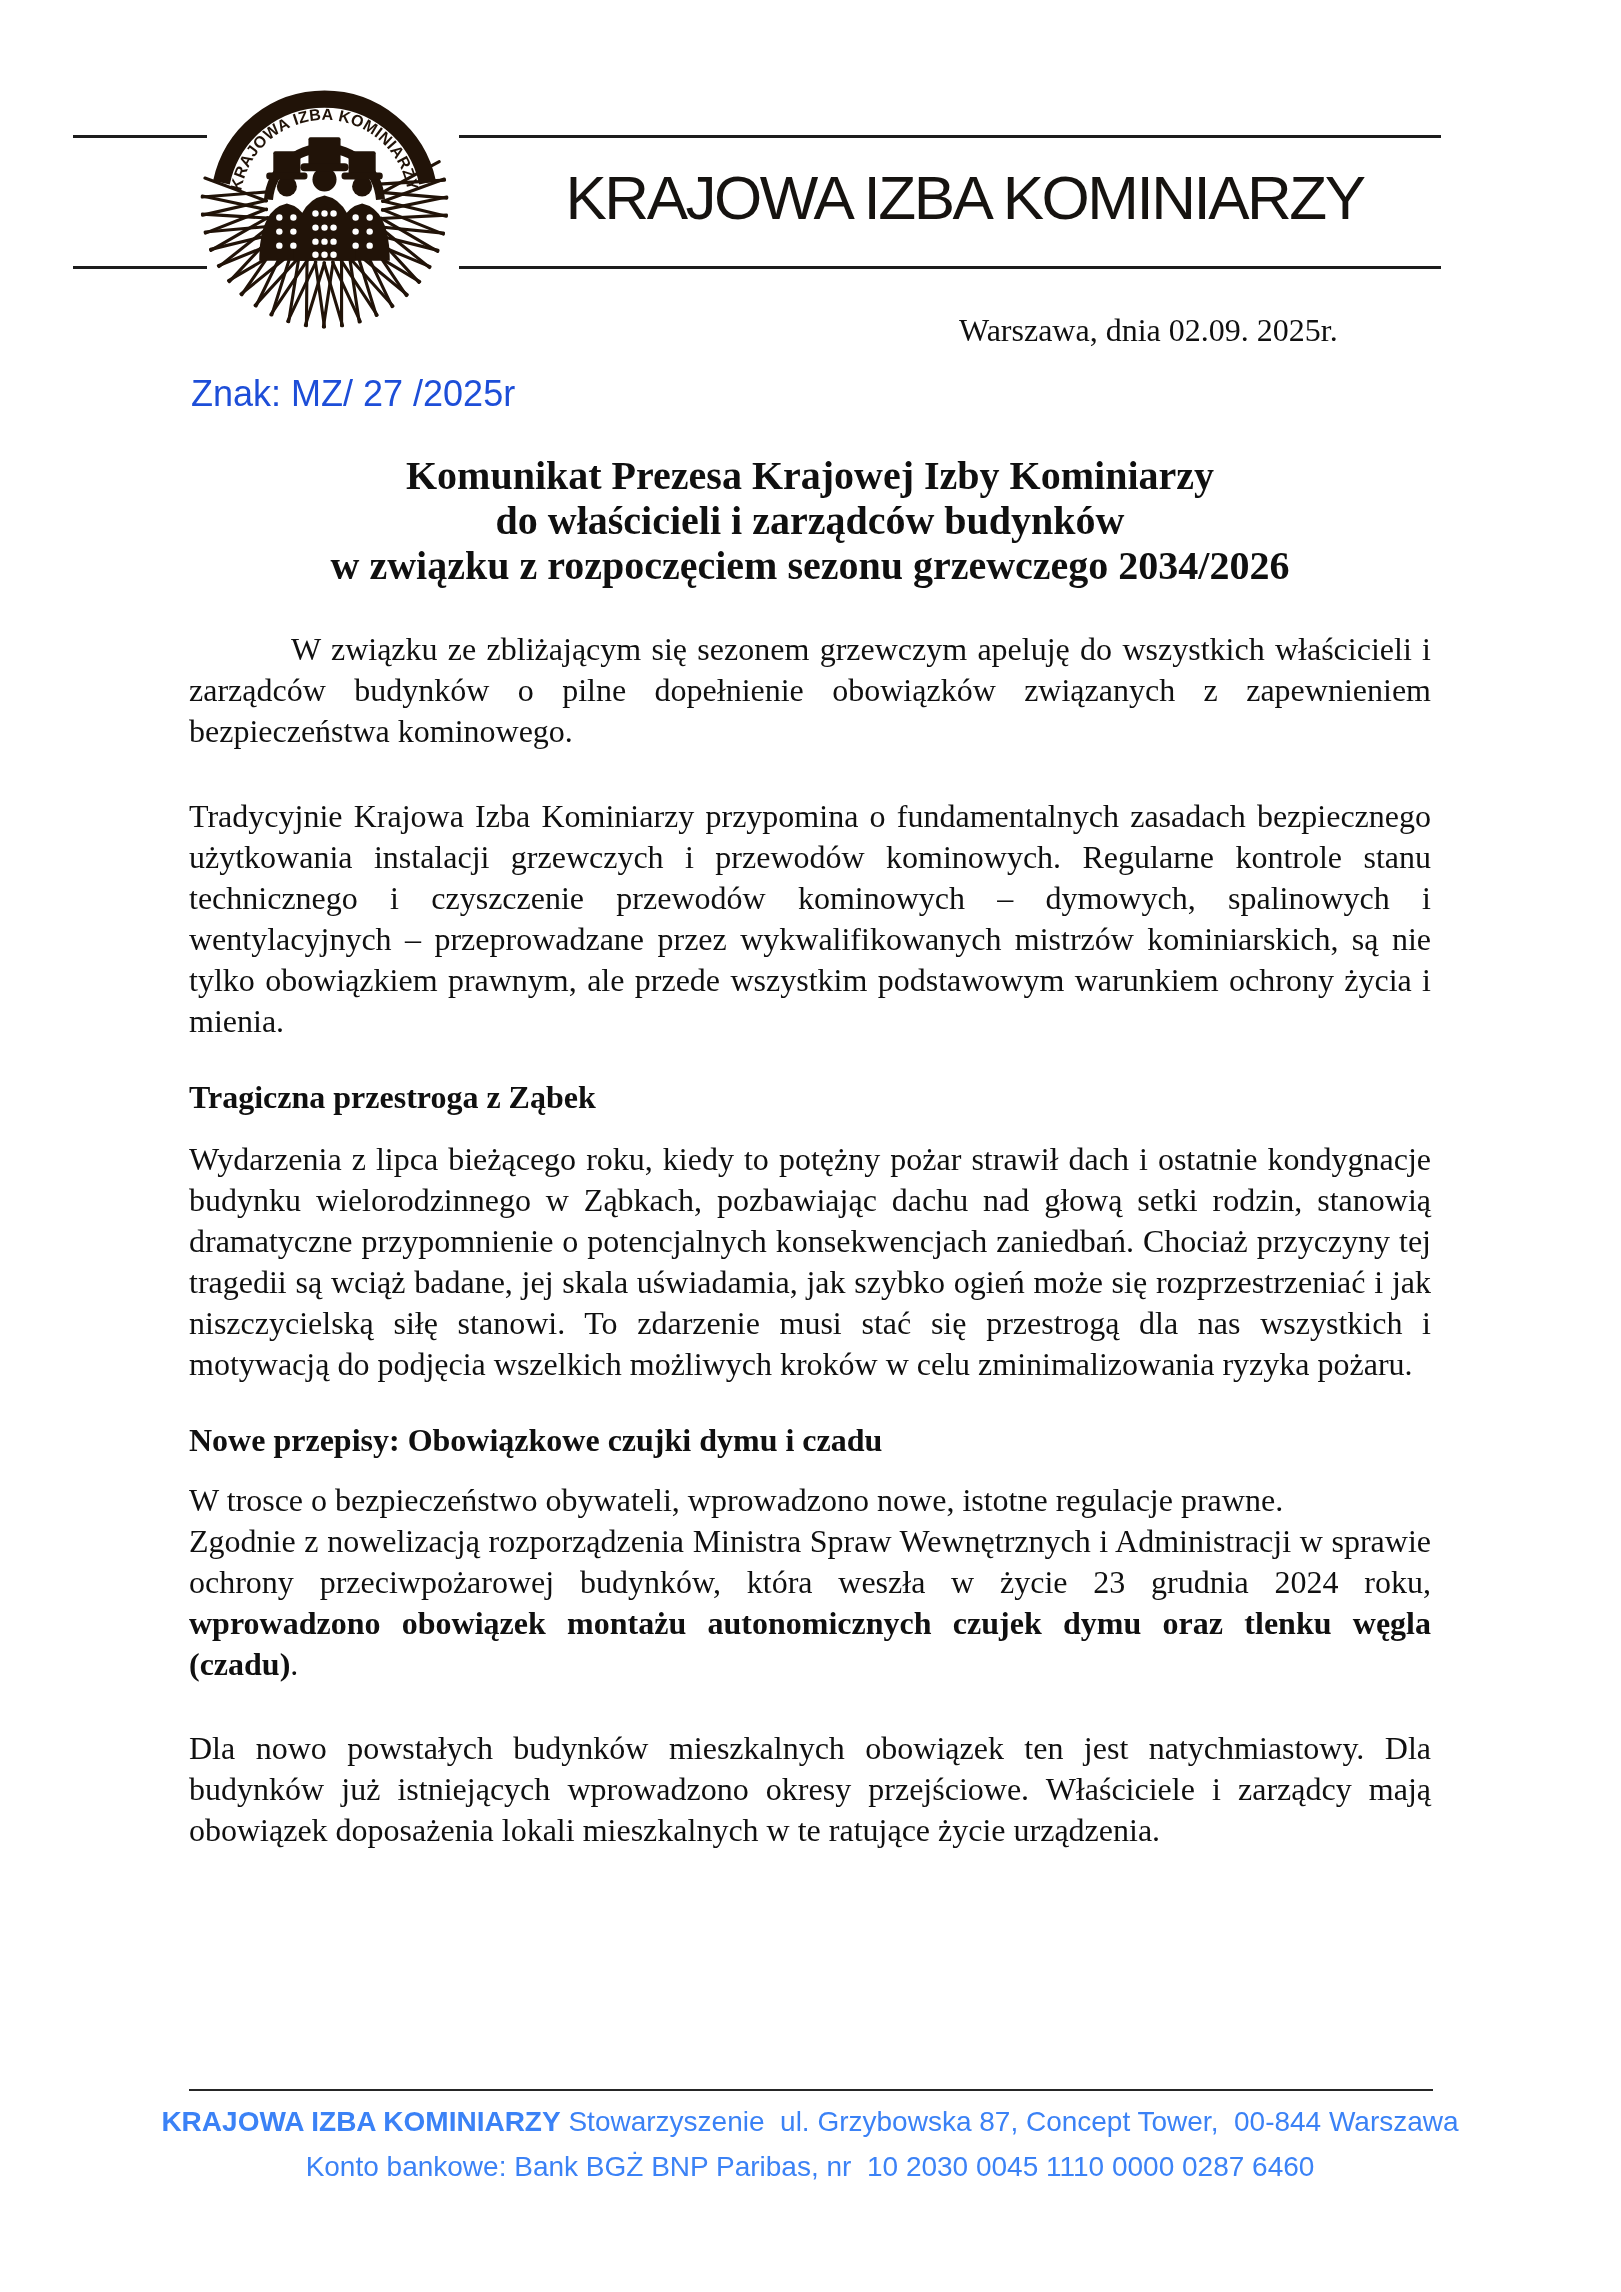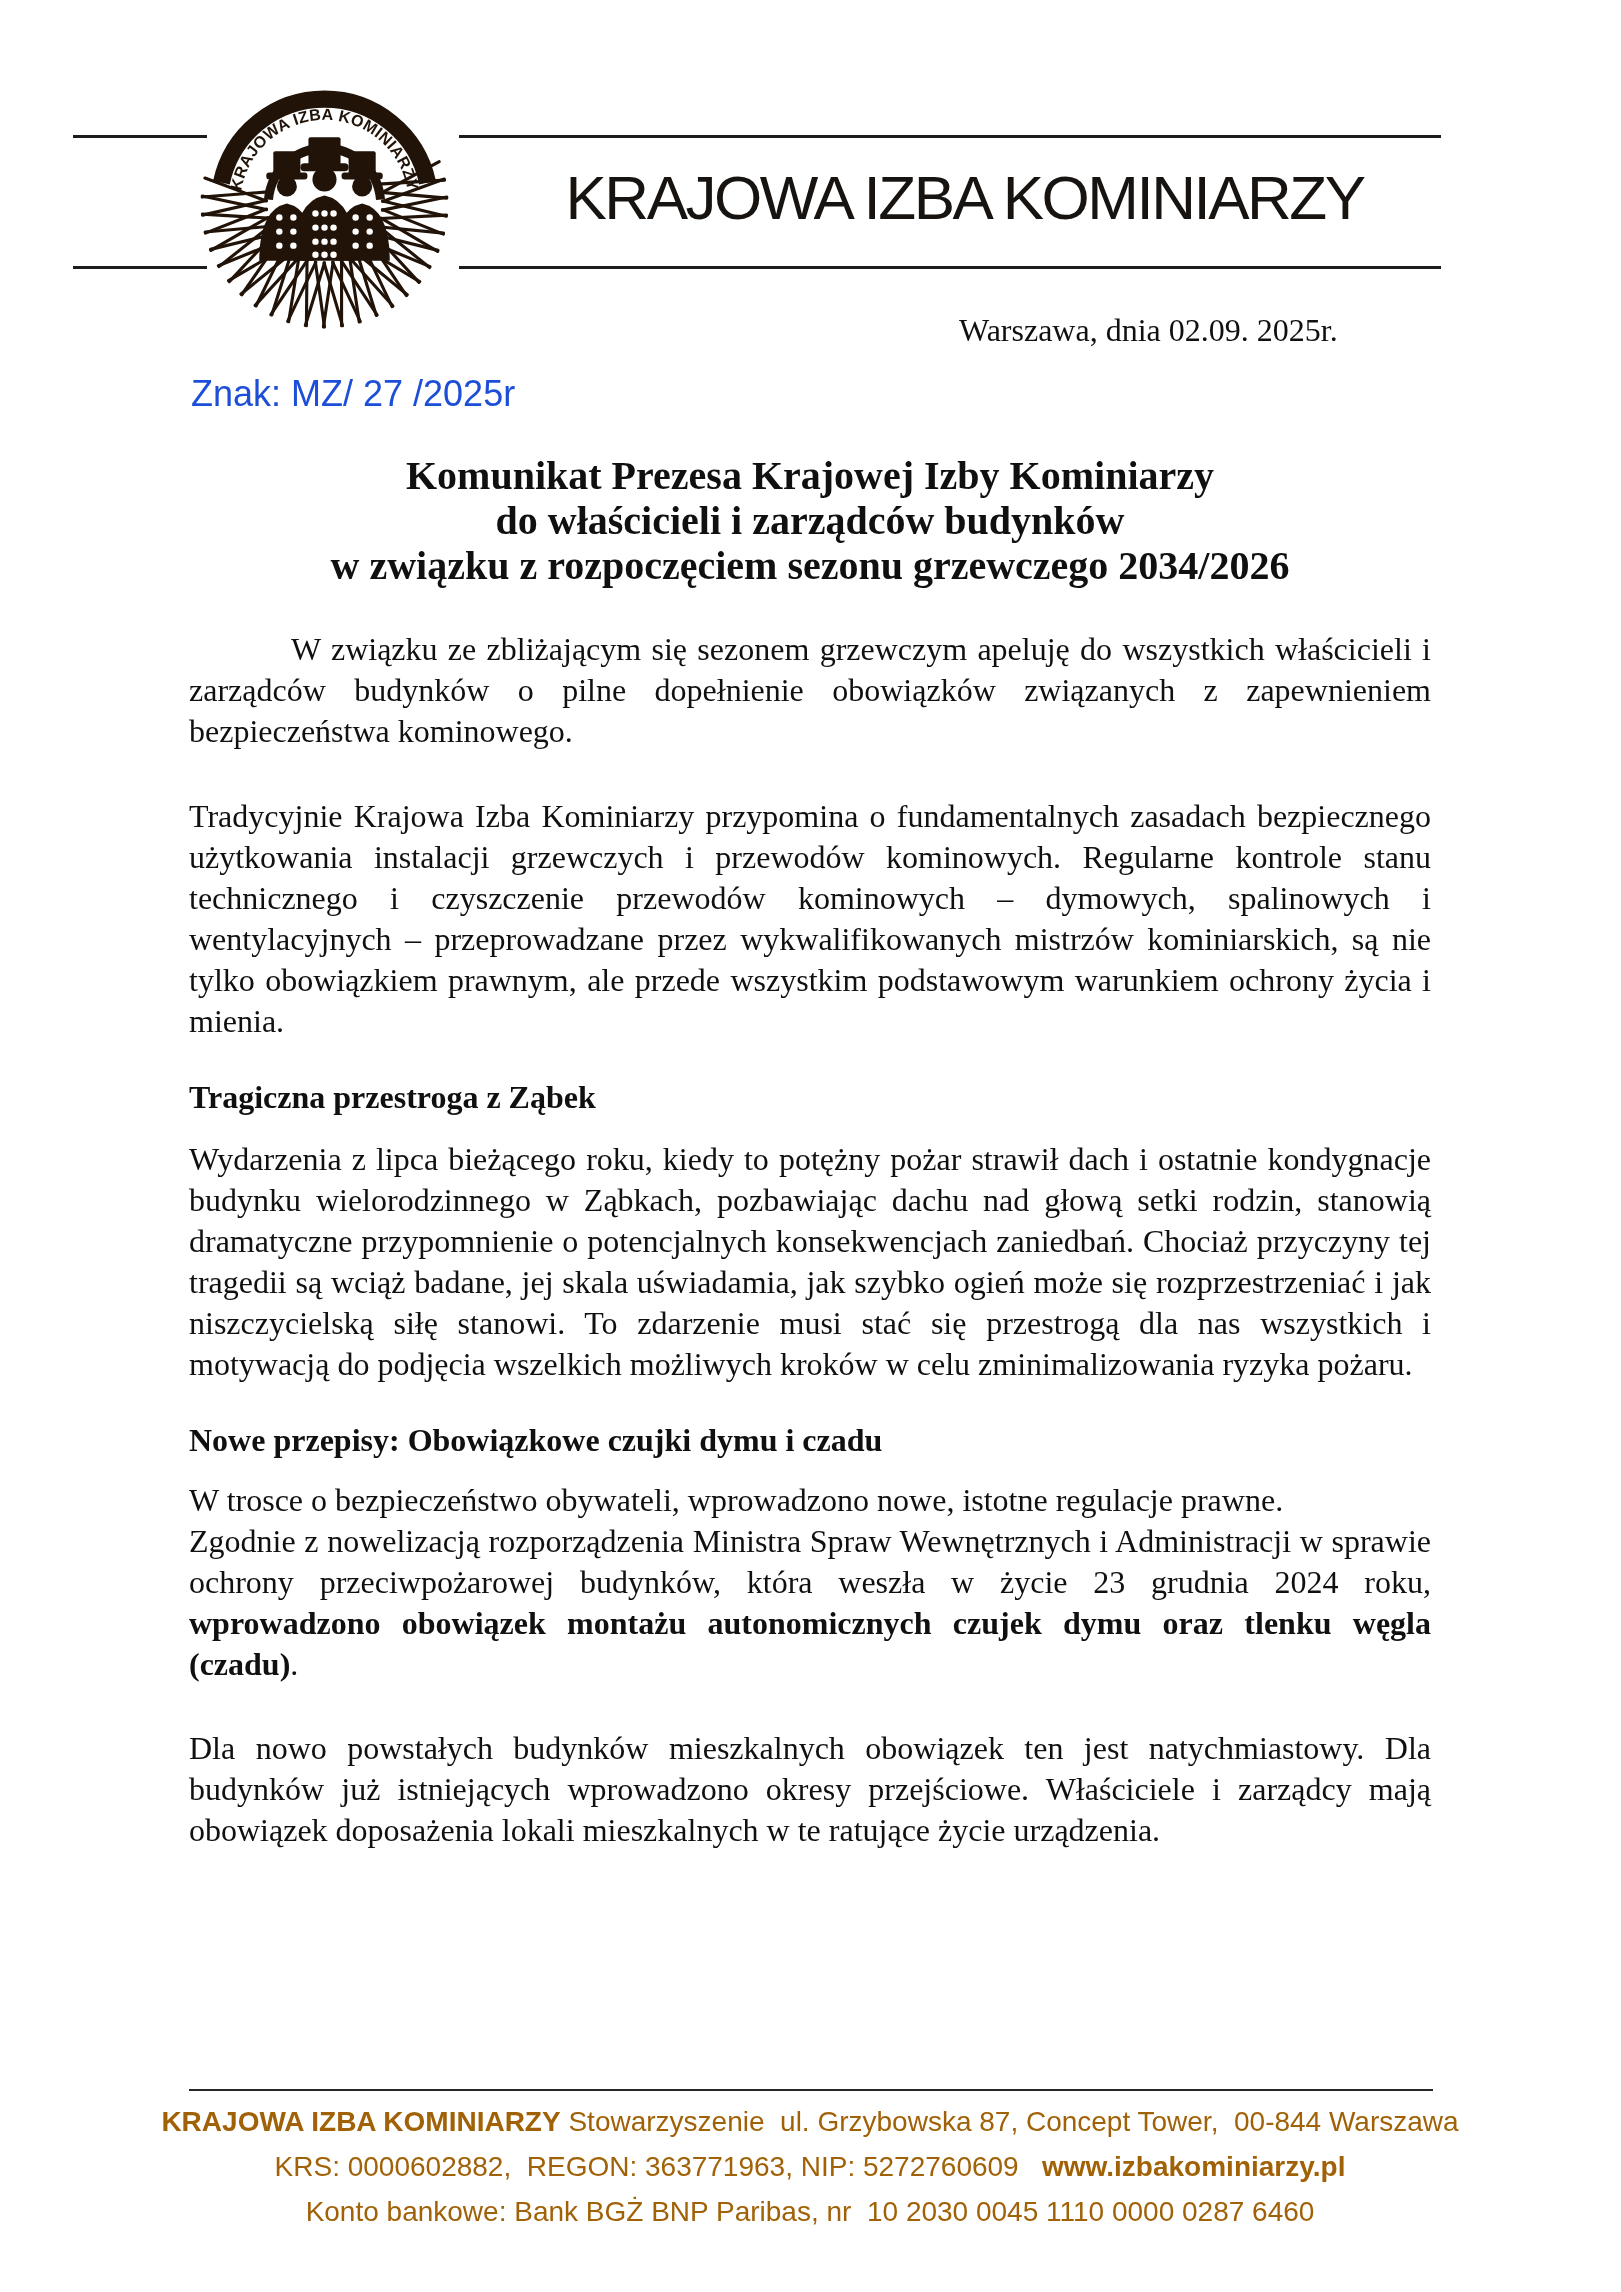--- a/index.html
+++ b/index.html
@@ -50,21 +50,21 @@
   #p-intro-2{font-weight:bold;}
   #p-tradition{margin-top:44px !important;}
   .section-heading{margin-top:35px !important;font-weight:bold;text-align:left;}
   #p-zabki{margin-top:20.6px !important;}
   #p-detectors-intro{margin-top:19.6px !important;text-align:left;}
   #p-final{margin-top:43px !important;}
 
   #footer-rule{position:absolute;left:189px;top:2089px;width:1244px;height:2px;background:#262626;}
   #footer{
     position:absolute;left:127px;top:2099px;width:1366px;
-    text-align:center;font-size:28px;line-height:45px;color:#a16207;
+    text-align:center;font-size:28px;line-height:45px;color:#3b82f6;
   }
   .footer-line{white-space:pre-wrap;}
 </style>
 </head>
 <body>
 
 <div class="page">
 
   <div class="rule" id="rule-top-left"></div>
   <div class="rule" id="rule-top-right"></div>
@@ -194,18 +194,17 @@
     <p class="section-heading" id="h-detectors">Nowe przepisy: Obowiązkowe czujki dymu i czadu</p>
     <p id="p-detectors-intro">W trosce o bezpieczeństwo obywateli, wprowadzono nowe, istotne regulacje prawne.</p>
     <p id="p-detectors"><span>Zgodnie z nowelizacją rozporządzenia Ministra Spraw Wewnętrznych i Administracji w sprawie ochrony przeciwpożarowej budynków, która weszła w życie 23 grudnia 2024 roku, </span><span class="b">wprowadzono obowiązek montażu autonomicznych czujek dymu oraz tlenku węgla (czadu)</span><span>.</span></p>
 
     <p id="p-final">Dla nowo powstałych budynków mieszkalnych obowiązek ten jest natychmiastowy. Dla budynków już istniejących wprowadzono okresy przejściowe. Właściciele i zarządcy mają obowiązek doposażenia lokali mieszkalnych w te ratujące życie urządzenia.</p>
   </div>
 
   <div id="footer-rule"></div>
   <div id="footer" class="sans">
     <div class="footer-line"><span class="b">KRAJOWA IZBA KOMINIARZY</span><span> Stowarzyszenie  ul. Grzybowska 87, Concept Tower,  00-844 Warszawa</span></div>
-    <div class="footer-line"><span>KRS: 0000602882,  REGON: 363771963, NIP: 5272760609   </span><span class="b">www.izbakominiarzy.pl</span></div>
     <div class="footer-line">Konto bankowe: Bank BGŻ BNP Paribas, nr  10 2030 0045 1110 0000 0287 6460</div>
   </div>
 
 </div>
 
 
 </body></html>

